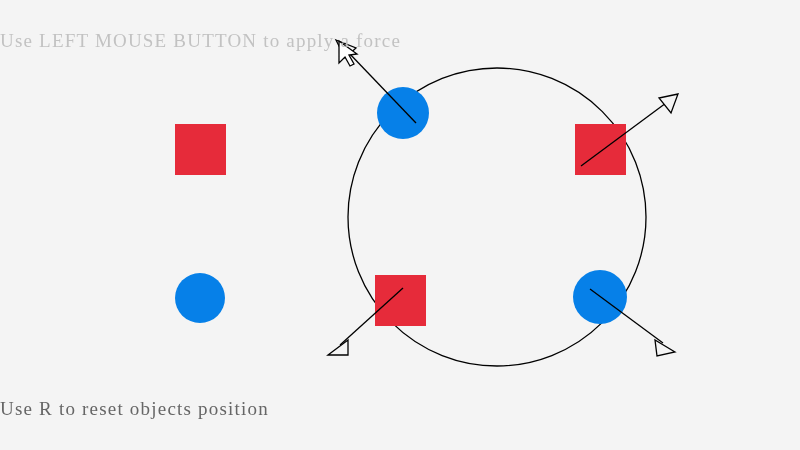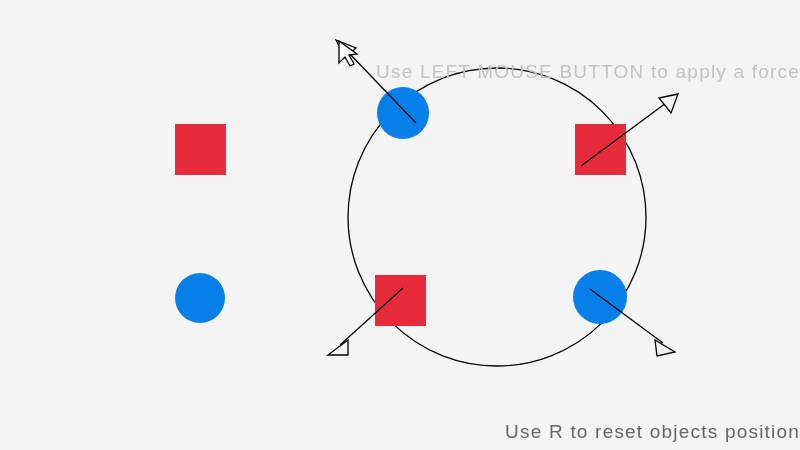--- a/index.html
+++ b/index.html
@@ -20,34 +20,33 @@
     position: absolute;
     left: 0;
     top: 0;
     width: 800px;
     height: 450px;
     display: block;
   }
   .hint-text {
     position: absolute;
     width: 100%;
-    text-align: right;
-    font-family: Liberation Sans, sans-serif;
+    text-align: left;
+    font-family: Liberation Serif, serif;
     letter-spacing: 1.2px;
     white-space: nowrap;
     user-select: none;
-    margin-top: 31px;
   }
   #hint-top {
     top: 30px;
     font-size: 19px;
     color: #c2c2c2;
   }
   #hint-bottom {
-    top: 390px;
+    top: 398px;
     font-size: 19px;
     color: #666666;
   }
 </style>
 </head>
 <body>
 
 <div id="app">
 
   <svg id="scene-svg" viewBox="0 0 800 450" xmlns="http://www.w3.org/2000/svg">

